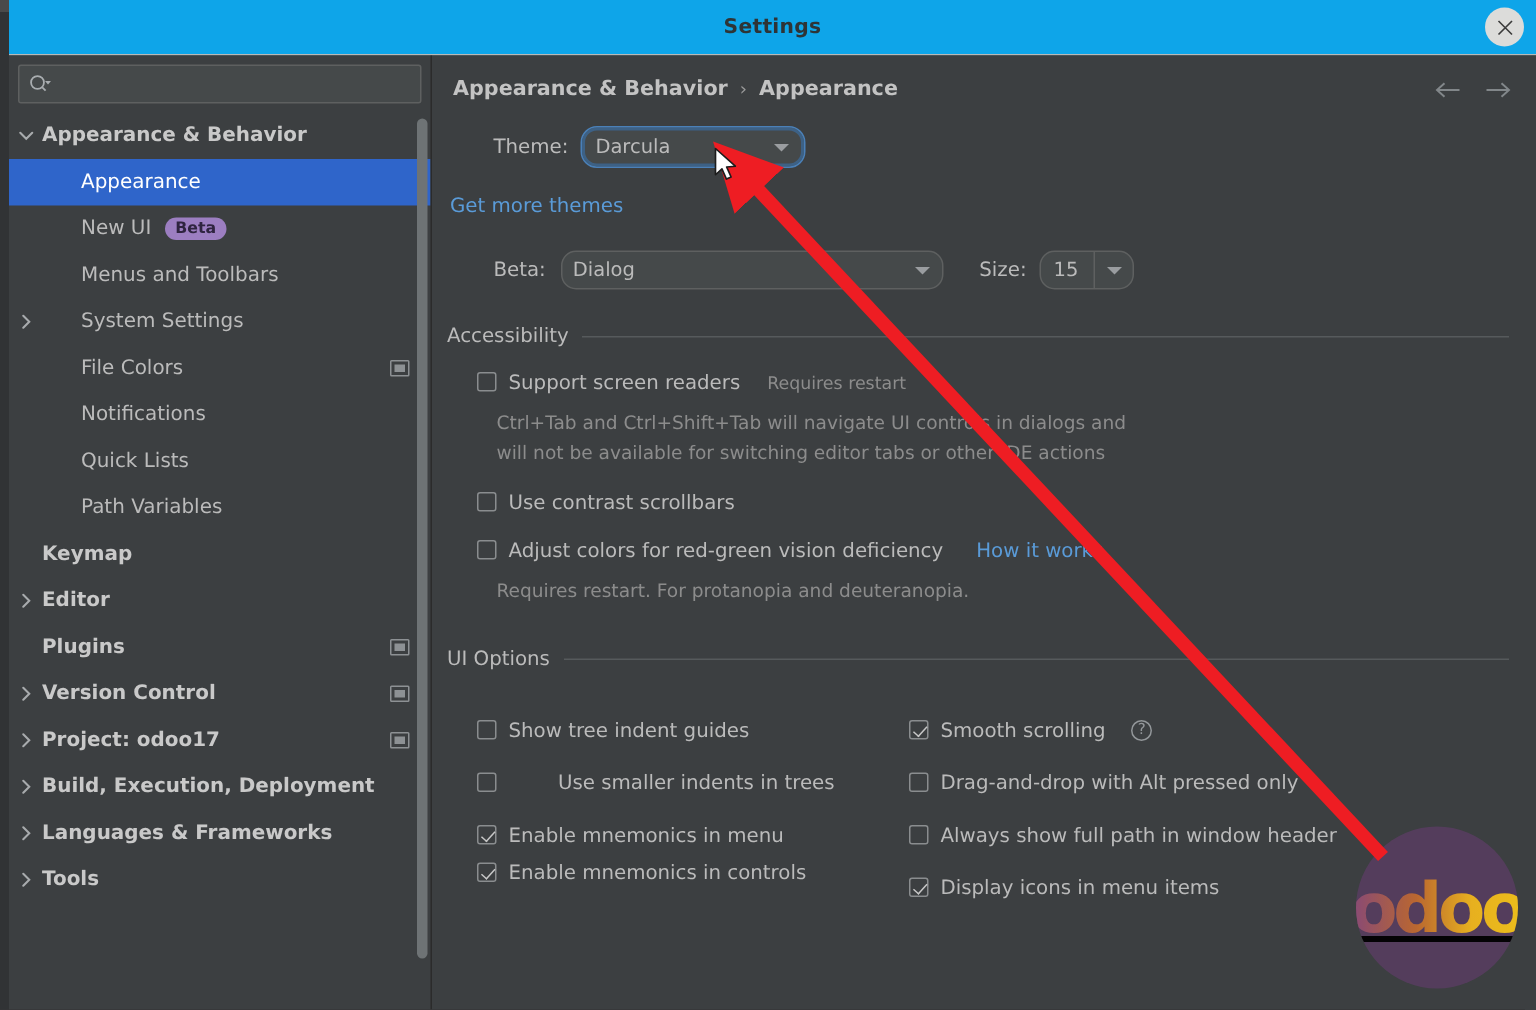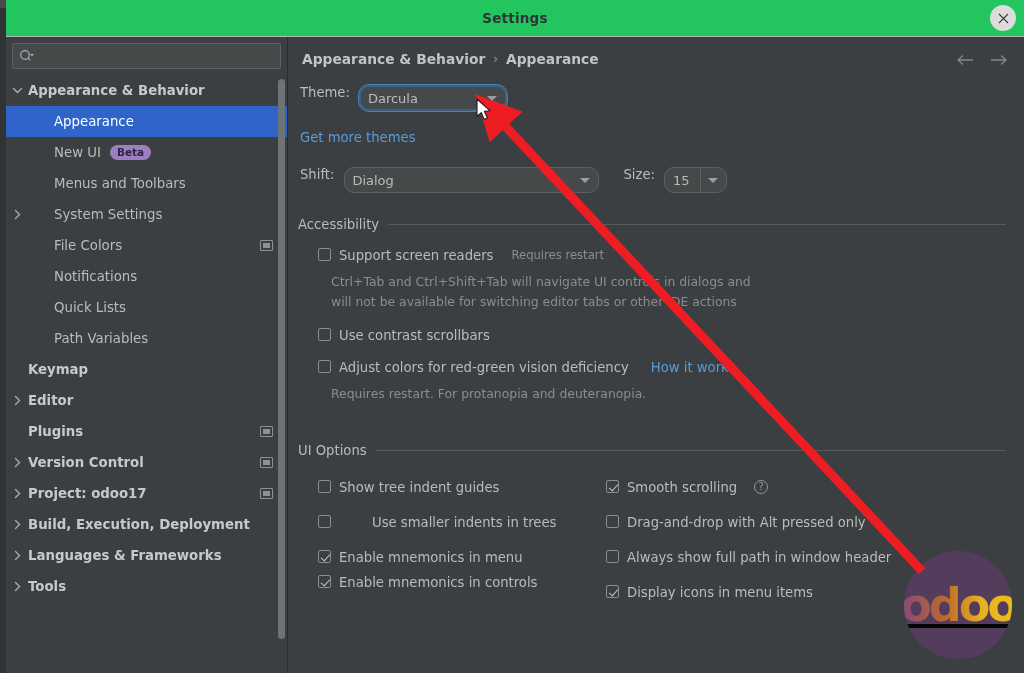--- a/index.html
+++ b/index.html
@@ -23,21 +23,21 @@
     background: #313335;
   }
   .behind-strip-top {
     position: absolute; left: 0; top: 0; width: 6px; height: 8px;
     background: #4a4a4a;
   }
 
   
   .titlebar {
     position: absolute; left: 6px; top: 0; width: 1018px; height: 37px;
-    background: #22c55e;
+    background: #0ea5e9;
     border-bottom: 1px solid #b9b9b7;
     display: flex; align-items: center; justify-content: center;
   }
   .titlebar-title {
     font-size: 13.5px; font-weight: bold; color: #2e3436;
     letter-spacing: .2px;
   }
   .titlebar-close {
     position: absolute; right: 8px; top: 50%; transform: translateY(-50%);
     width: 26px; height: 26px; border-radius: 13px;
@@ -158,21 +158,21 @@
   }
   .breadcrumb .sep { color: #9a9a9a; font-weight: normal; font-size: 12px; }
 
   .nav-arrows {
     position: absolute; right: 16px; top: 14px;
     display: flex; gap: 16px; align-items: center;
     color: #82878a;
   }
   .nav-arrows span { cursor: default; }
 
-  .row { position: absolute; display: flex; align-items: flex-start; }
+  .row { position: absolute; display: flex; align-items: center; margin-left: 29px; }
 
   .fld-label { color: #bbbbbb; font-size: 13.2px; }
 
   .combo {
     background: #45494a;
     border: 1px solid #5e6060;
     border-radius: 10px;
     height: 26px;
     display: flex; align-items: center;
     color: #bbbbbb; font-size: 13px;
@@ -451,21 +451,21 @@
           <span>Darcula</span>
           <span class="caret">
               <i class="caret-tri"></i>
             </span>
         </div>
       </div>
 
       <a class="link" style="position:absolute; left:12px; top:93px; text-decoration:none;">Get more themes</a>
 
       <div class="row" style="left:12px; top:130px;">
-        <span class="fld-label">Shift:</span>
+        <span class="fld-label">Beta:</span>
         <div class="combo" style="width:255px; margin-left:10px;">
           <span>Dialog</span>
           <span class="caret">
               <i class="caret-tri"></i>
             </span>
         </div>
         <span class="fld-label" style="margin-left:24px;">Size:</span>
         <div class="combo" style="width:63px; margin-left:9px; padding-left:8px;">
           <span>15</span>
           <span class="caret" style="border-left:1px solid #5e6060; height:100%;">
@@ -492,21 +492,21 @@
         <span class="cb-label">Use contrast scrollbars</span>
       </div>
 
       <div class="cb-row" style="left:30px; top:323px;">
         <span class="cbox"></span>
         <span class="cb-label">Adjust colors for red-green vision deficiency</span>
         <a class="link" style="margin-left:14px; text-decoration:none;">How it works</a>
       </div>
       <div class="desc" style="left:43px; top:348px;">Requires restart. For protanopia and deuteranopia.</div>
 
-      <div class="section" style="top:406px;">
+      <div class="section" style="top:395px;">
         <span class="section-title">UI Options</span>
         <span class="section-rule"></span>
       </div>
 
       <div id="ui-left-col">
           <div class="cb-row" style="left: 30px; top: 443px;">
             <span class="cbox"></span>
             <span class="cb-label">Show tree indent guides</span>
           </div>
           <div class="cb-row" style="left: 30px; top: 478px; gap: 41px;">

